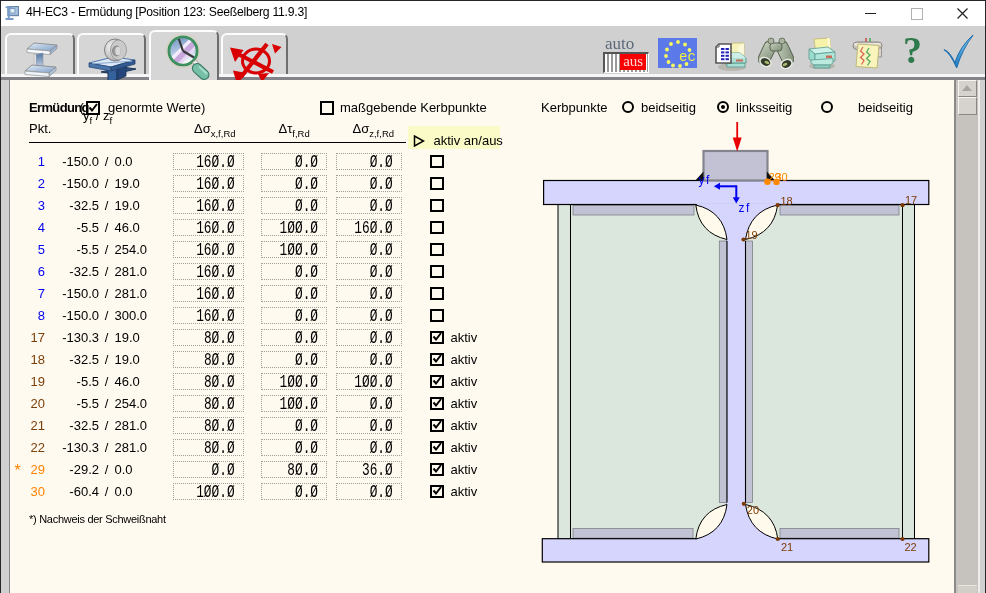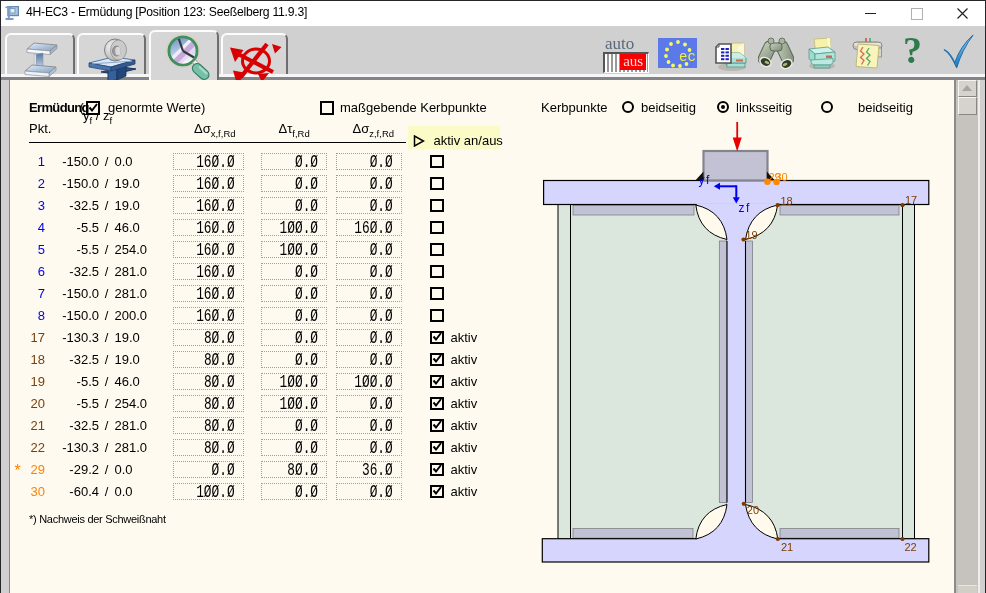--- a/index.html
+++ b/index.html
@@ -339,21 +339,21 @@
 <div class="fld" style="left:261px;top:284.9px;width:66px;">
     <span class="fv">Ø.Ø</span>
   </div>
 <div class="fld" style="left:335.7px;top:284.9px;width:66px;">
     <span class="fv">Ø.Ø</span>
   </div>
 <div style="position:absolute;left:430px;top:286.6px;width:13.5px;height:13.5px;border:2.2px solid #000;box-sizing:border-box;"></div>
 <div class="t" style="left:17px;top:307.5px;width:28px;text-align:right;color:#0000f0;">8</div>
 <div class="t" style="left:58px;top:307.5px;width:41px;text-align:right;">-150.0</div>
 <div class="t" style="left:101px;top:307.5px;width:11px;text-align:center;">/</div>
-<div class="t" style="left:114.5px;top:307.5px;">200.0</div>
+<div class="t" style="left:114.5px;top:307.5px;">300.0</div>
 <div class="fld" style="left:172.6px;top:306.9px;width:71px;">
     <span class="fv">16Ø.Ø</span>
   </div>
 <div class="fld" style="left:261px;top:306.9px;width:66px;">
     <span class="fv">Ø.Ø</span>
   </div>
 <div class="fld" style="left:335.7px;top:306.9px;width:66px;">
     <span class="fv">Ø.Ø</span>
   </div>
 <div style="position:absolute;left:430px;top:308.6px;width:13.5px;height:13.5px;border:2.2px solid #000;box-sizing:border-box;"></div>

